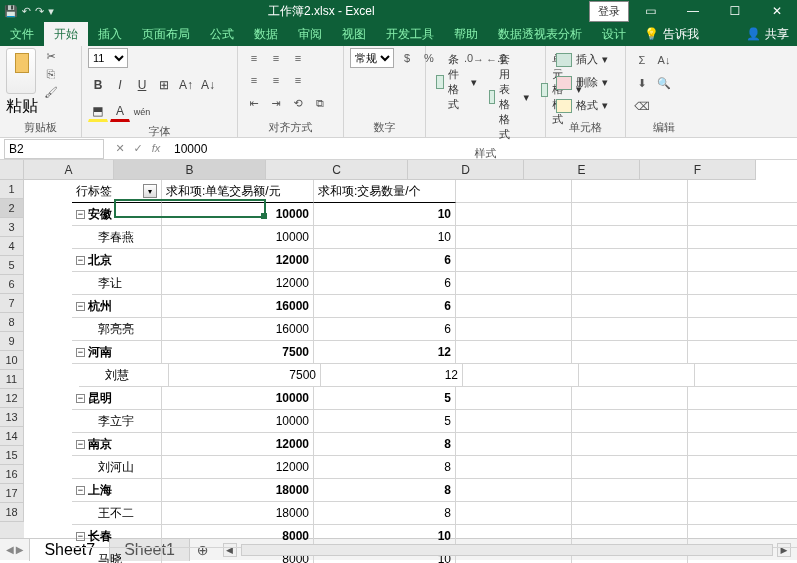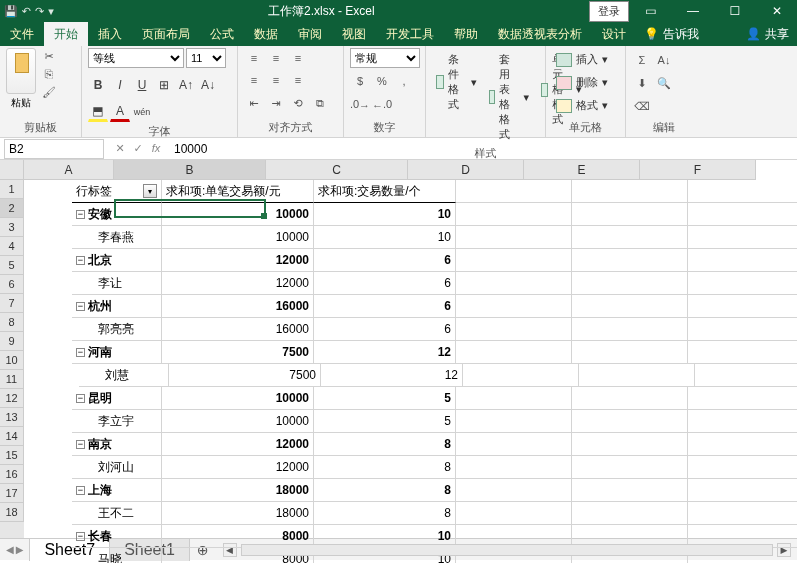--- a/index.html
+++ b/index.html
@@ -7,34 +7,34 @@
 
 .titlebar { background: #0e5f38; height: 22px; display: flex; align-items: center; color: #fff; }
 .titlebar .left { display: flex; gap: 4px; padding-left: 4px; }
 .titlebar .left span { font-size: 11px; opacity: 0.85; }
 .titlebar .center { flex: 1; text-align: center; font-size: 12px; }
 .titlebar .right { display: flex; align-items: center; gap: 2px; }
 .login-btn { background: #fff; color: #333; font-size: 11px; padding: 2px 8px; border: 1px solid #888; }
 .winbtn { width: 40px; text-align: center; color: #fff; font-size: 12px; padding: 2px 0; }
 
 .menubar { background: #0e5f38; height: 24px; display: flex; align-items: stretch; }
-.menubar .tab { color: #fef9c3; padding: 4px 10px; font-size: 12px; cursor: pointer; }
+.menubar .tab { color: #86efac; padding: 4px 10px; font-size: 12px; cursor: pointer; }
 .menubar .tab.active { background: #f3f3f3; color: #217346; }
 .menubar .tell { color: #fff; font-size: 12px; padding: 4px 8px; display: flex; align-items: center; gap: 4px; }
 .menubar .share { color: #fff; font-size: 12px; padding: 4px 8px; margin-left: auto; display: flex; align-items: center; gap: 4px; }
 .bulb { color: #ffc107; }
 
 .ribbon { background: #f3f3f3; height: 92px; display: flex; border-bottom: 1px solid #d4d4d4; }
 .group { border-right: 1px solid #d4d4d4; padding: 2px 6px 0 6px; display: flex; flex-direction: column; }
 .group-body { flex: 1; display: flex; align-items: flex-start; gap: 4px; }
 .group-label { text-align: center; font-size: 11px; color: #555; padding: 2px 0; position: relative; }
 
 .clip-big { width: 30px; height: 46px; background: linear-gradient(#fff,#eee); border: 1px solid #ccc; border-radius: 3px; position: relative; }
 .clip-big::after { content: ""; position: absolute; top: 4px; left: 8px; width: 12px; height: 18px; background: #f5c869; border: 1px solid #c29635; }
-.clip-below { font-size: 10px; text-align: center; margin-top: 2px; }
+.clip-below { font-size: 16px; text-align: center; margin-top: 2px; }
 .small-icons { display: flex; flex-direction: column; gap: 2px; }
 .sicon { width: 18px; height: 16px; font-size: 11px; display: flex; align-items: center; justify-content: center; color: #555; }
 
 .font-box select { font-size: 11px; border: 1px solid #ababab; height: 20px; background: #fff; }
 .font-row { display: flex; gap: 2px; margin-top: 3px; }
 .fbtn { width: 20px; height: 20px; display: flex; align-items: center; justify-content: center; font-size: 12px; color: #444; border: 1px solid transparent; }
 
 .align-grid { display: grid; grid-template-columns: repeat(3, 20px); gap: 2px; }
 .abox { width: 20px; height: 20px; display: flex; align-items: center; justify-content: center; font-size: 11px; color: #555; }
 .num-sel { border: 1px solid #ababab; font-size: 11px; height: 20px; width: 70px; background: #fff; }
@@ -141,21 +141,20 @@
         <div class="sicon">⎘</div>
         <div class="sicon">🖌</div>
       </div>
     </div>
     <div class="group-label">剪贴板</div>
   </div>
 
   <div class="group" style="width:156px">
     <div class="group-body" style="flex-direction:column">
       <div class="font-box" style="display:flex;gap:2px">
-        <select style="width:96px"><option>等线</option></select>
         <select style="width:40px"><option>11</option></select>
       </div>
       <div class="font-row">
         <div class="fbtn">
             <b>B</b>
           </div>
         <div class="fbtn">
             <i>I</i>
           </div>
         <div class="fbtn">
@@ -188,21 +187,21 @@
         <div class="abox">⇤</div>
         <div class="abox">⇥</div>
         <div class="abox">⟲</div>
         <div class="abox">⧉</div>
       </div>
     </div>
     <div class="group-label">对齐方式</div>
   </div>
 
   <div class="group" style="width:82px">
-    <div class="group-body" style="flex-direction:column;gap:3px">
+    <div class="group-body" style="flex-direction:row;gap:3px">
       <select class="num-sel"><option>常规</option></select>
       <div style="display:flex;gap:2px">
         <div class="abox">$</div>
         <div class="abox">%</div>
         <div class="abox">,</div>
       </div>
       <div style="display:flex;gap:2px">
         <div class="abox">.0→</div>
         <div class="abox">←.0</div>
       </div>

